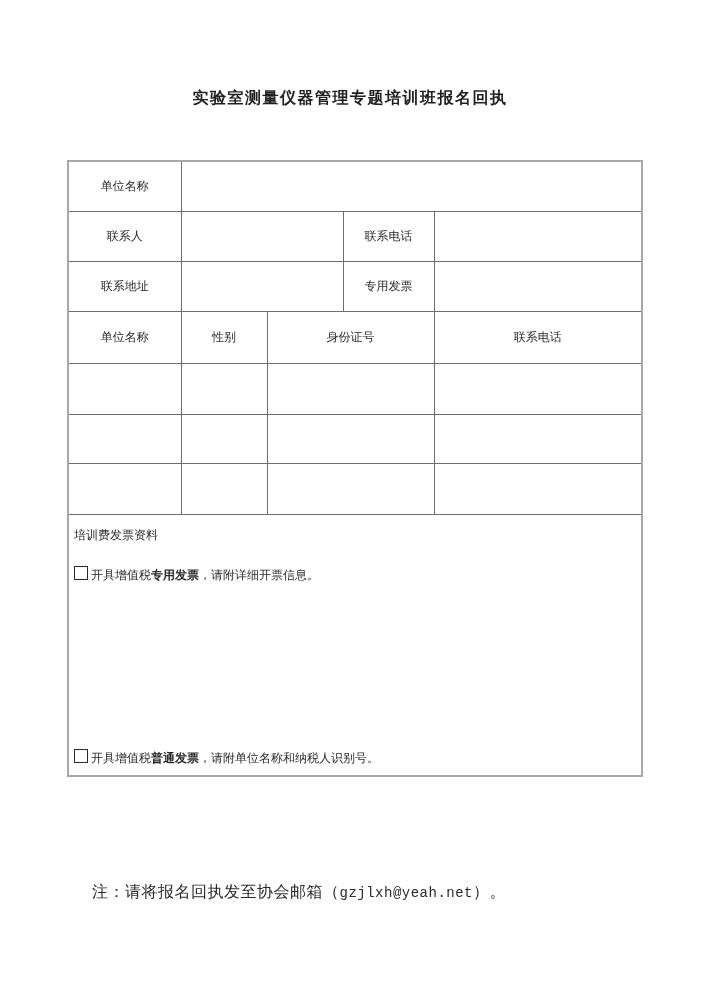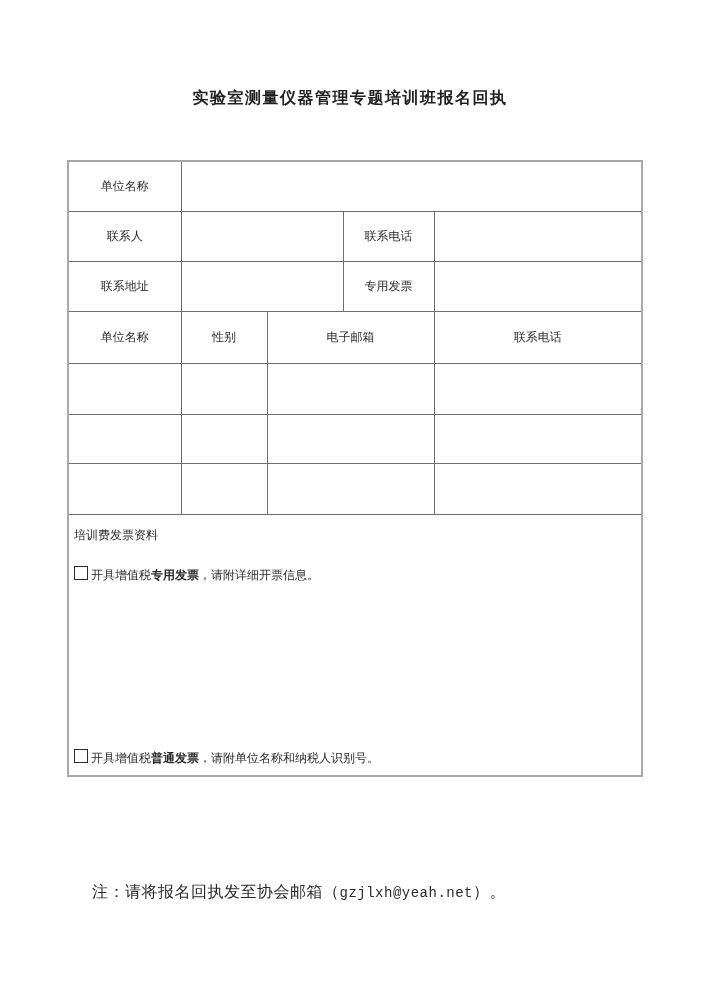--- a/index.html
+++ b/index.html
@@ -113,21 +113,21 @@
     <tr class="r-std">
       <td>联系地址</td>
       <td colspan="2"></td>
       <td>专用发票</td>
       <td></td>
     </tr>
 
     <tr class="r-hdr">
       <td>单位名称</td>
       <td>性别</td>
-      <td colspan="2">电子邮箱</td>
+      <td colspan="2">身份证号</td>
       <td>联系电话</td>
     </tr>
 
     <tr class="r-p1">
       <td></td>
       <td></td>
       <td colspan="2"></td>
       <td></td>
     </tr>
 

